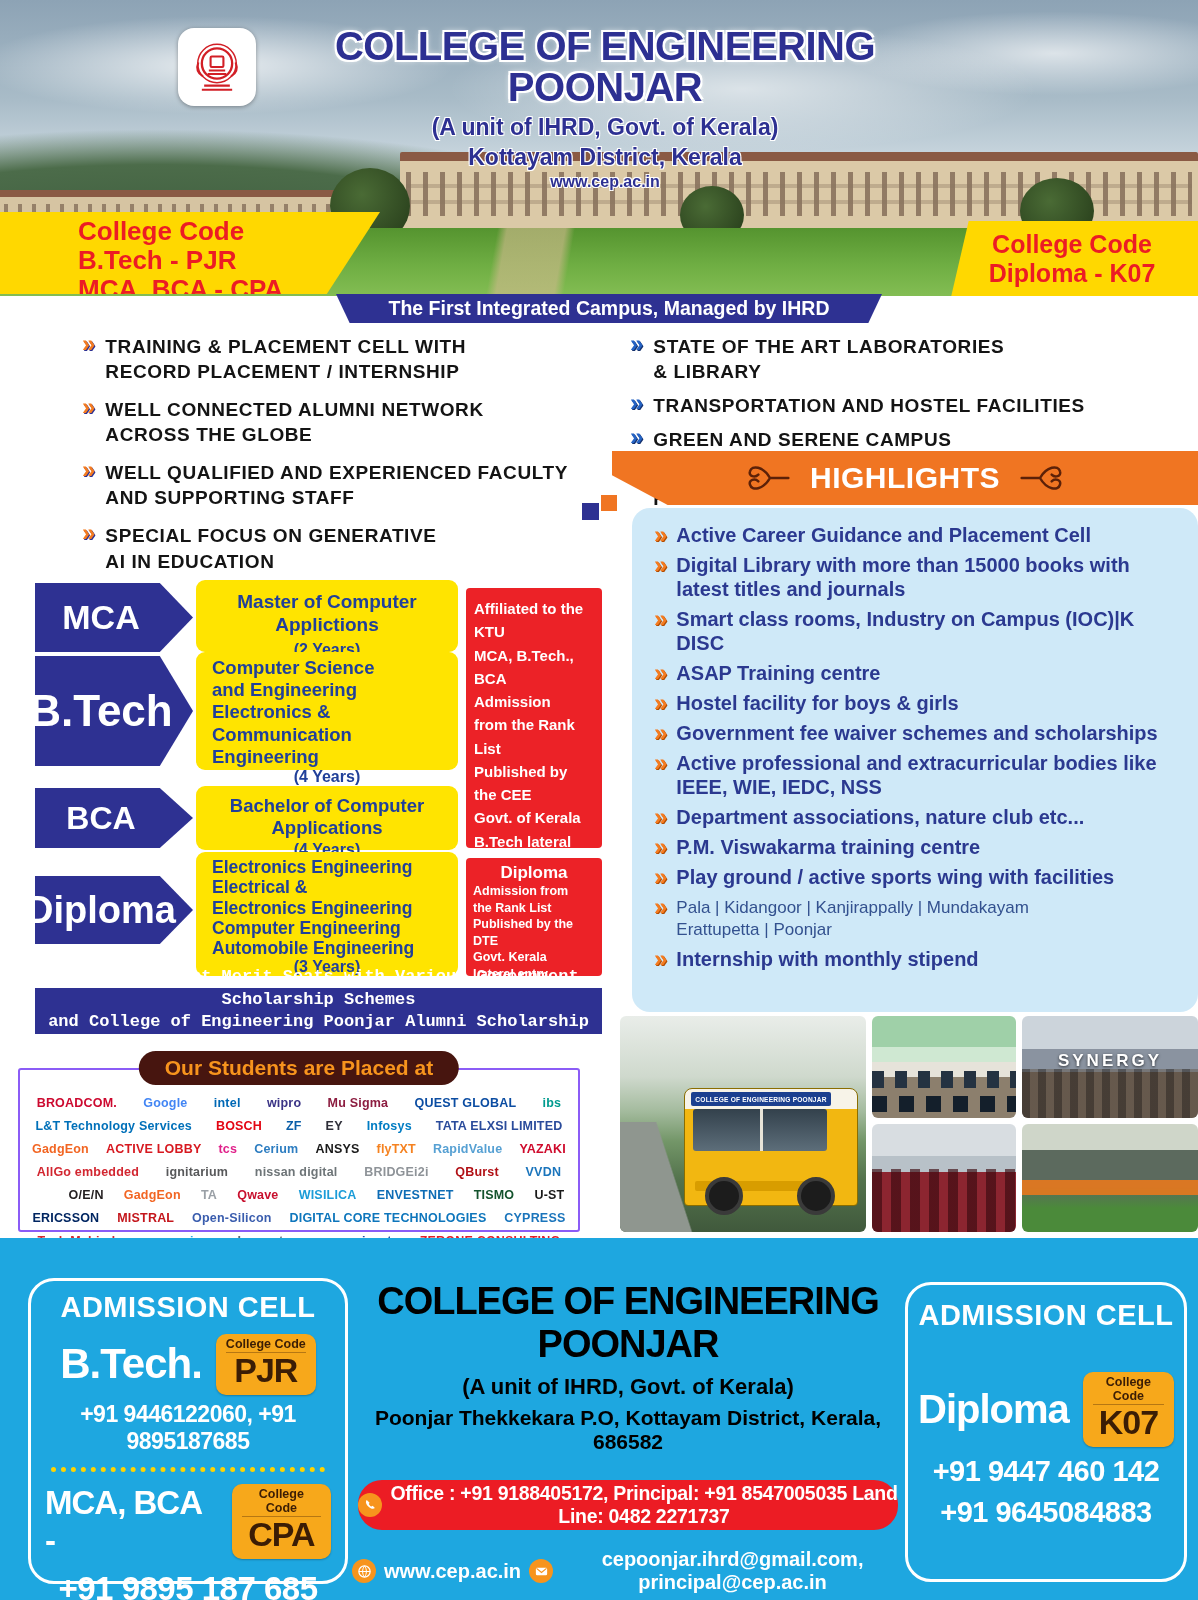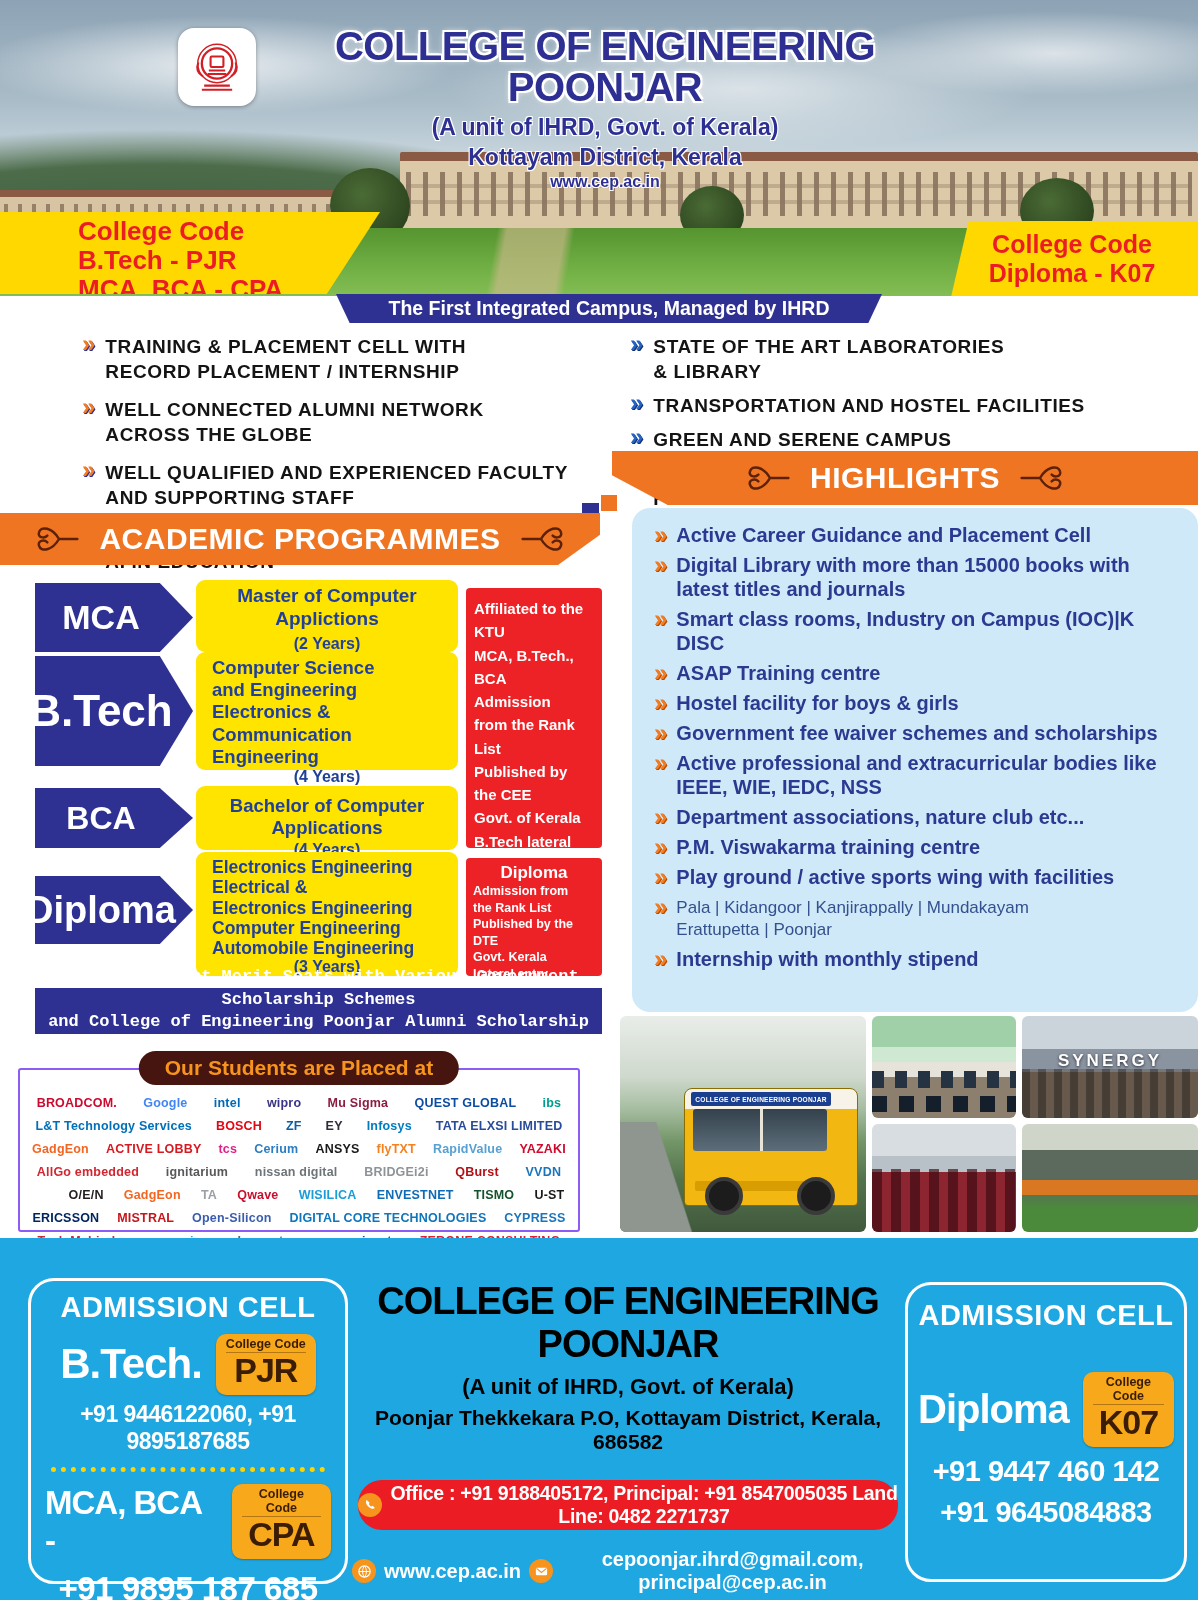--- a/index.html
+++ b/index.html
@@ -274,45 +274,36 @@
           <span class="chev">»</span>
           <span class="ftext">MANDATORY PLACEMENT TRAINING
 FOR ALL THE STUDENTS</span>
         </div>
       </div>
   </div>
 
   <div class="sq-navy"></div>
   <div class="sq-orange"></div>
 
-  <div class="acad-banner">
-    <svg class="fl" viewBox="0 0 60 36">
-      <path d="M30 18 C22 4, 8 2, 6 10 C4 16, 12 18, 16 14 M30 18 C22 32, 8 34, 6 26 C4 20, 12 18, 16 22 M30 18 L52 18" stroke="#5c2108" stroke-width="3" fill="none" stroke-linecap="round"></path>
-    </svg>
-    <span class="banner-txt">ACADEMIC PROGRAMMES</span>
-    <svg class="fl mir" viewBox="0 0 60 36">
-      <path d="M30 18 C22 4, 8 2, 6 10 C4 16, 12 18, 16 14 M30 18 C22 32, 8 34, 6 26 C4 20, 12 18, 16 22 M30 18 L52 18" stroke="#5c2108" stroke-width="3" fill="none" stroke-linecap="round"></path>
-    </svg>
-  </div>
 
   <div class="hl-banner">
     <svg class="fl" viewBox="0 0 60 36">
       <path d="M30 18 C22 4, 8 2, 6 10 C4 16, 12 18, 16 14 M30 18 C22 32, 8 34, 6 26 C4 20, 12 18, 16 22 M30 18 L52 18" stroke="#5c2108" stroke-width="3" fill="none" stroke-linecap="round"></path>
     </svg>
     <span class="banner-txt">HIGHLIGHTS</span>
     <svg class="fl mir" viewBox="0 0 60 36">
       <path d="M30 18 C22 4, 8 2, 6 10 C4 16, 12 18, 16 14 M30 18 C22 32, 8 34, 6 26 C4 20, 12 18, 16 22 M30 18 L52 18" stroke="#5c2108" stroke-width="3" fill="none" stroke-linecap="round"></path>
     </svg>
   </div>
 
   <div class="prog-arrow" style="top:583px;height:69px;font-size:34px;">
     <span>MCA</span>
     </div>
   <div class="prog-box" style="top:580px;height:72px;text-align:center;">
-    <div class="prog-desc pre" style="font-size:19px;">Master of Computer Applictions</div>
+    <div class="prog-desc pre" style="font-size:19px;margin-top:6px;">Master of Computer Applictions</div>
     <div class="prog-years" style="font-size:16px;margin-top:4px;">(2 Years)</div>
   </div>
 
   <div class="prog-arrow" style="top:656px;height:110px;font-size:44px;">
     <span>B.Tech</span>
     </div>
   <div class="prog-box" style="top:652px;height:118px;">
     <div class="prog-desc pre" style="font-size:18.5px;padding-left:6px;">Computer Science
 and Engineering
 Electronics &amp;

